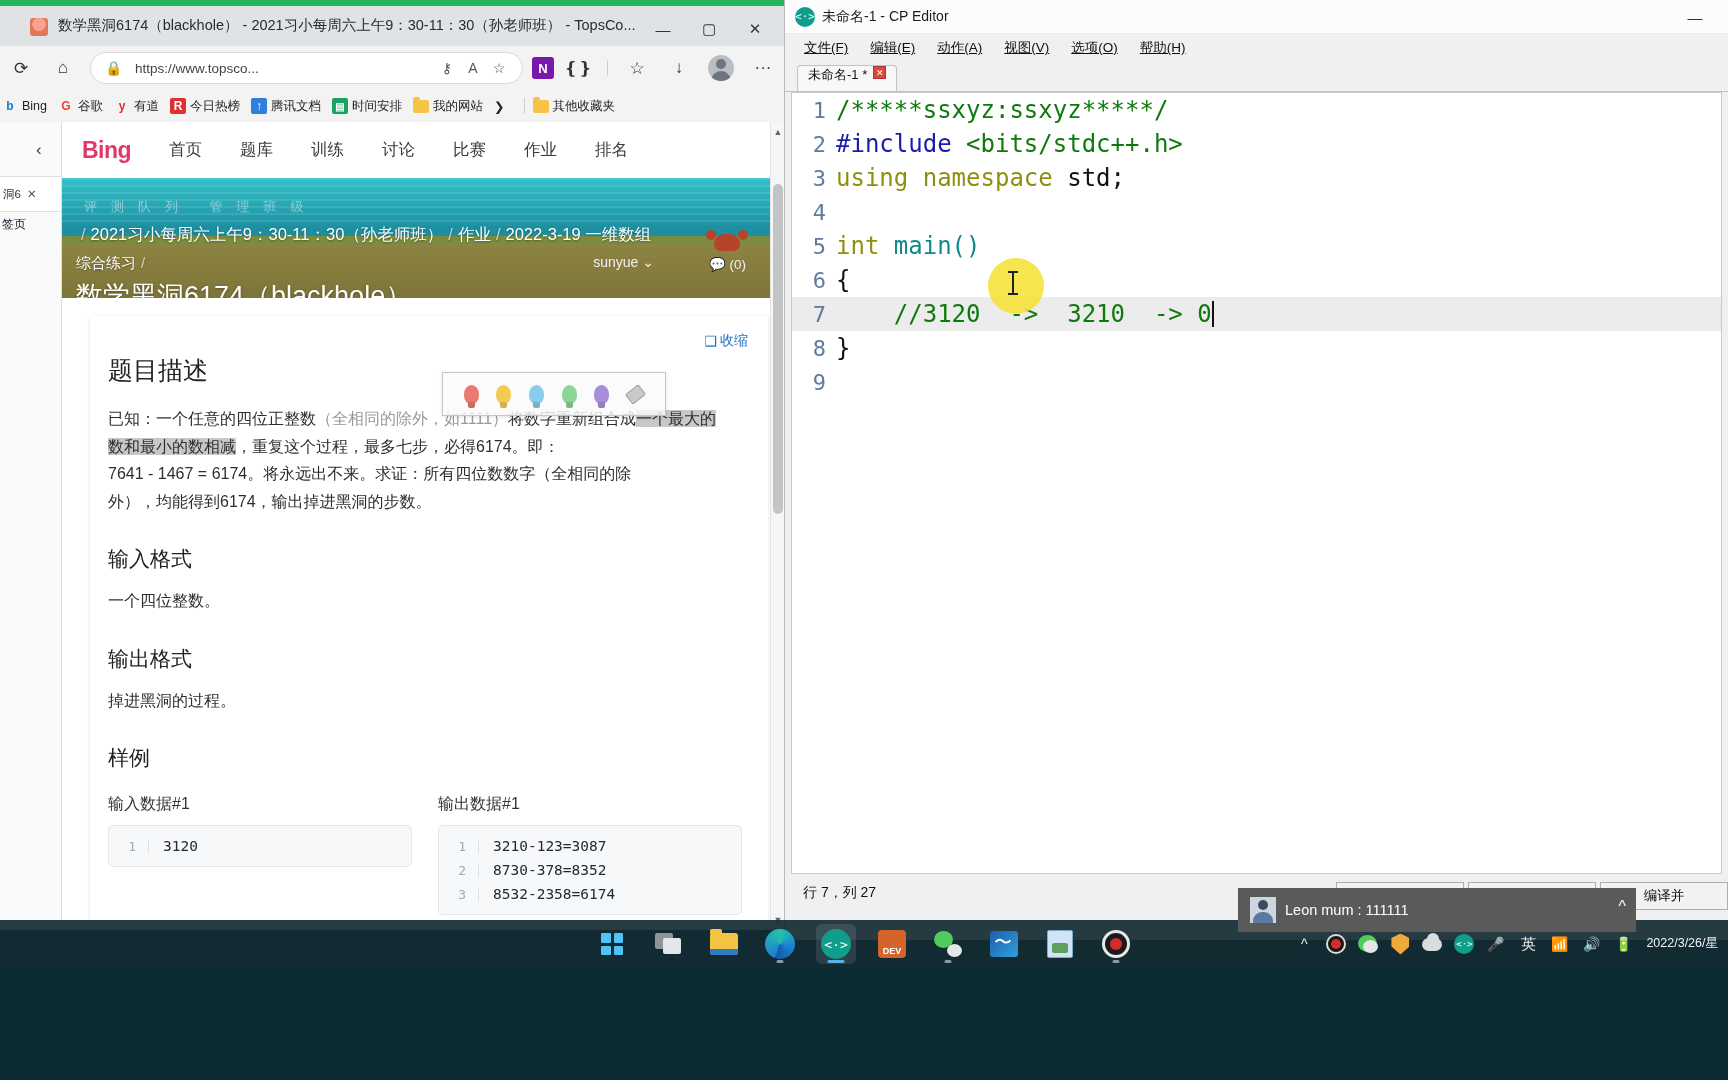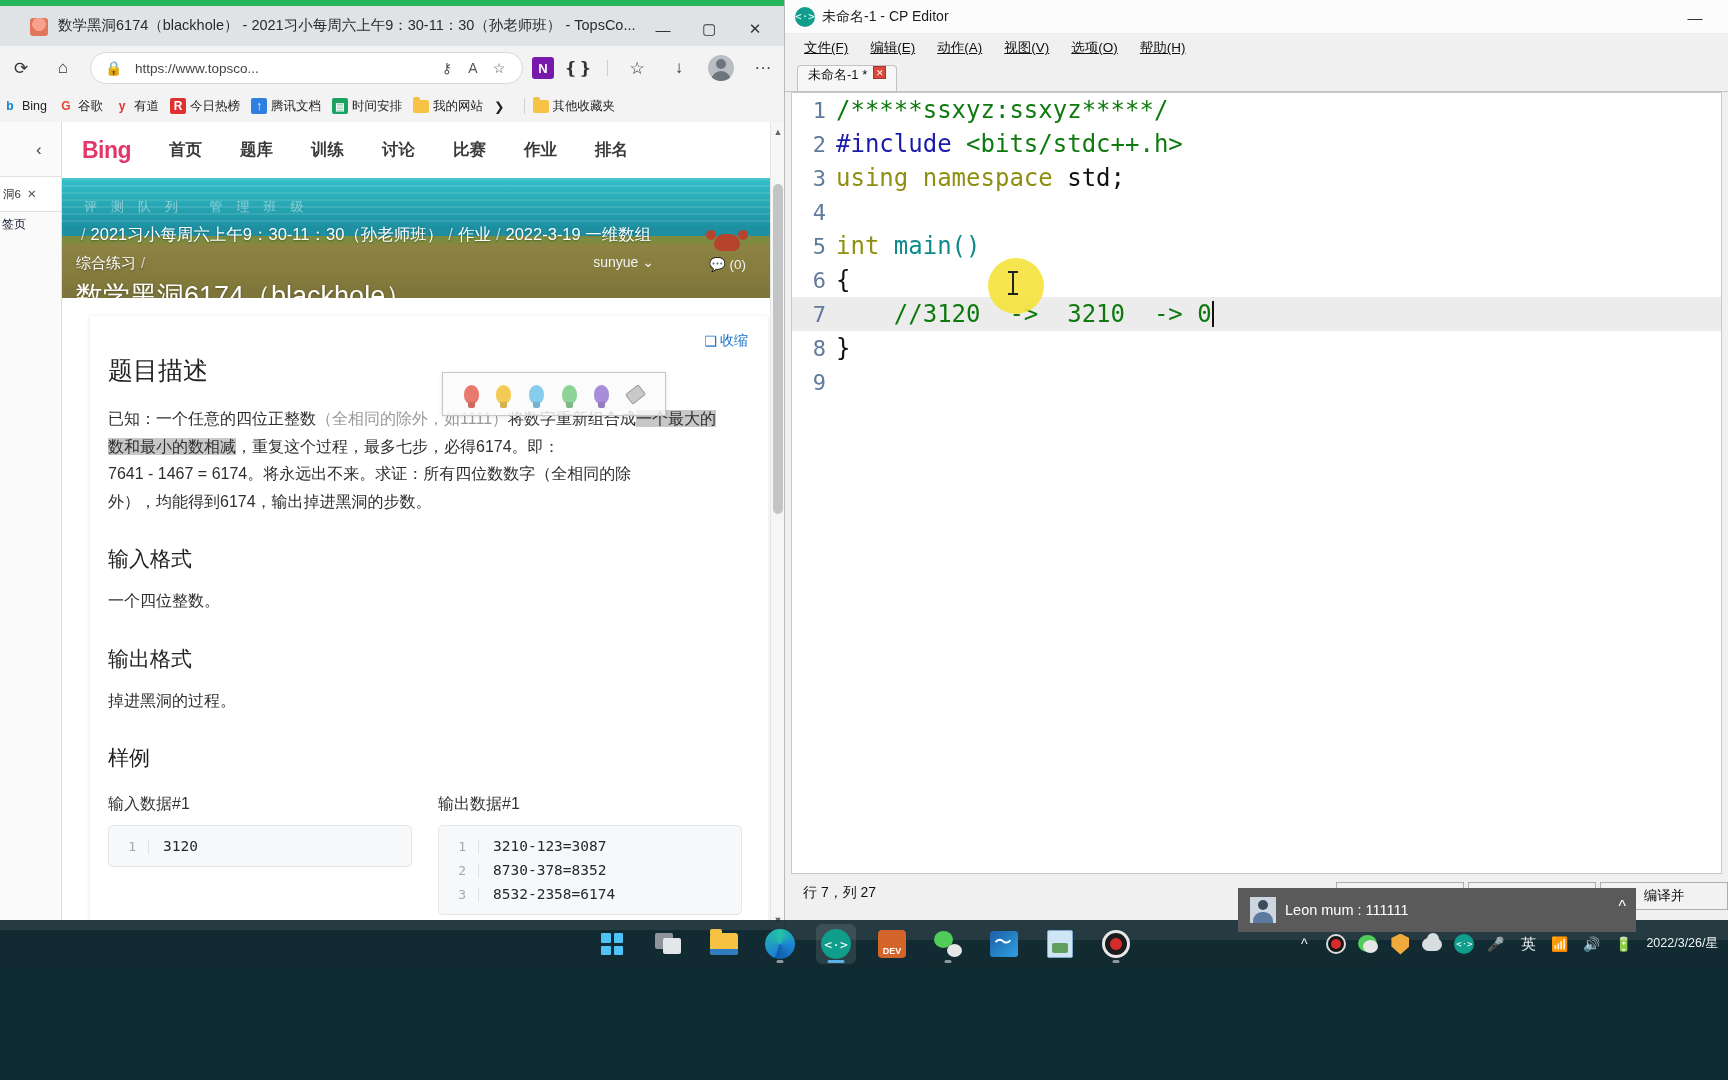--- a/index.html
+++ b/index.html
@@ -123,21 +123,20 @@
     height: 56px; background: #fff; display: flex; align-items: center;
     padding-left: 20px; position: relative;
   }
   .site-logo {
     font-size: 23px; font-weight: bold; color: #e3376b;
     letter-spacing: -0.5px; margin-right: 36px;
   }
   .nav-item {
     font-size: 16.5px; color: #3a3a3a; margin-right: 34px; position: relative;
     padding: 14px 2px;
-    font-weight: bold;
   }
   .nav-item.active::after {
     content: ''; position: absolute; left: -6px; right: -6px; top: -14px;
     height: 3px; background: #e3376b;
   }
 
   .banner {
     height: 120px; position: relative; overflow: hidden;
     background: linear-gradient(#2fb5bf 0 30%, #1d8fa0 30% 48%, #7d8b3e 48% 66%, #8a7f3c 66% 100%);
   }

